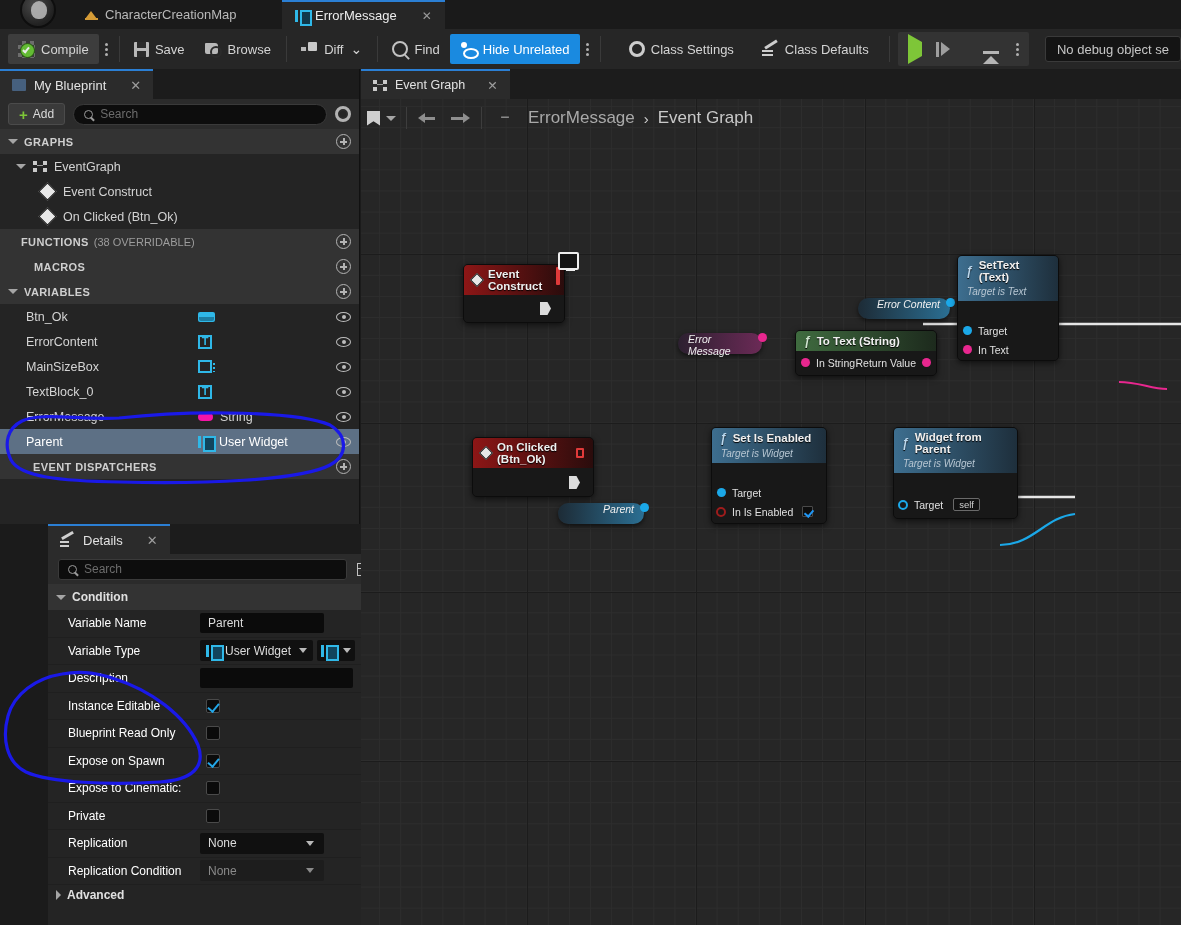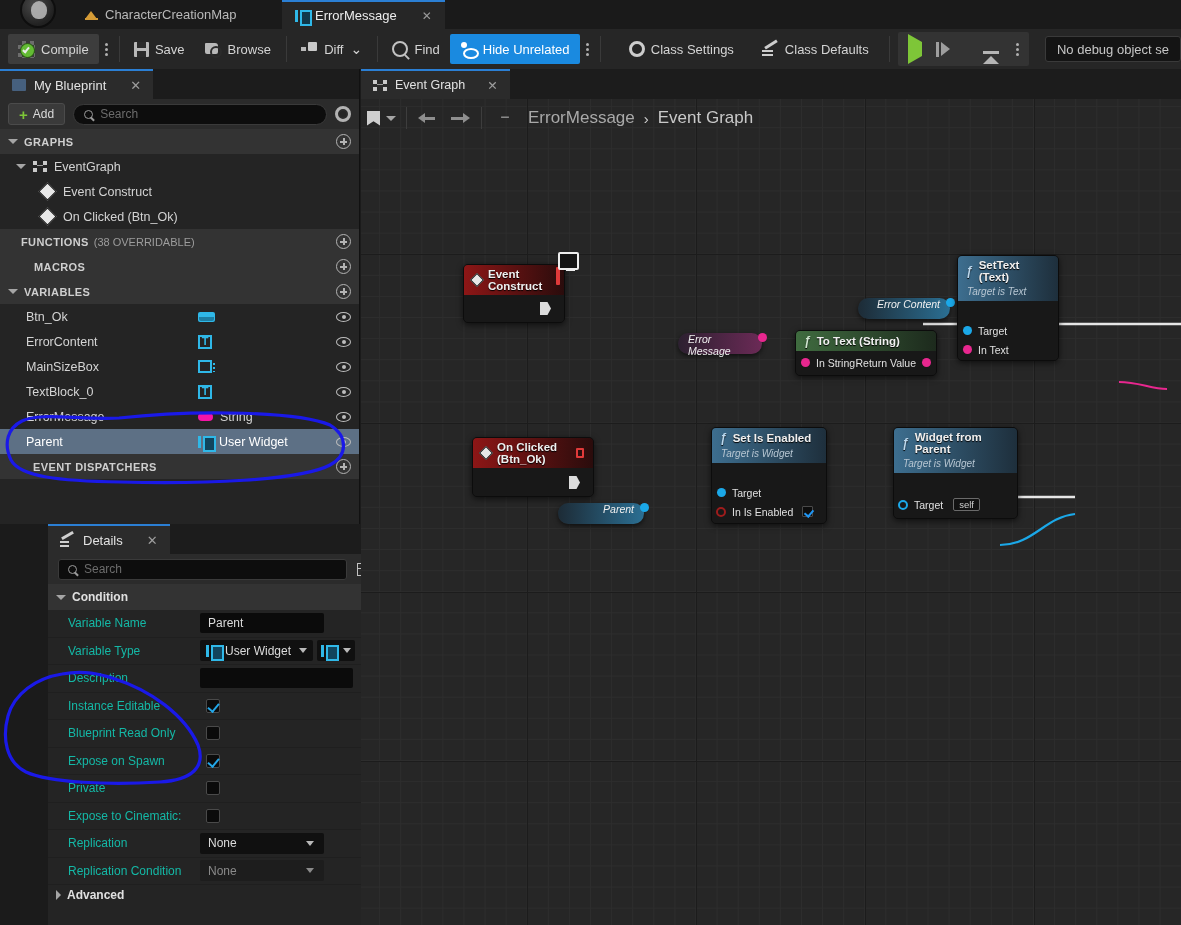--- a/index.html
+++ b/index.html
@@ -143,21 +143,21 @@
       border-right:1px solid #111;overflow:hidden;margin-left:48px;}
   .d-toolrow{height:30px;background:#2b2b2b;display:flex;align-items:center;padding:0 10px;gap:10px;}
   .d-search{flex:1;height:21px;background:#0d0d0d;border:1px solid #3a3a3a;border-radius:3px;
       display:flex;align-items:center;gap:7px;padding:0 9px;color:#6c6c6c;font-size:12px;}
   .i-grid{width:14px;height:13px;border:1.5px solid #c2c2c2;position:relative;}
   .i-grid:before{content:"";position:absolute;left:0;top:4px;right:0;height:1.2px;background:#c2c2c2;}
   .i-grid:after{content:"";position:absolute;left:4px;top:0;bottom:0;width:1.2px;background:#c2c2c2;}
   .d-sect{height:26px;background:#333;display:flex;align-items:center;padding:0 8px;
       font-size:12px;font-weight:bold;color:#e0e0e0;}
   .prow{height:27.5px;display:flex;align-items:center;border-bottom:1px solid #1f1f1f;}
-  .plabel{width:150px;padding-left:20px;font-size:12px;color:#14b8a6;white-space:nowrap;overflow:hidden;}
+  .plabel{width:150px;padding-left:20px;font-size:12px;color:#ffffff;white-space:nowrap;overflow:hidden;}
   .pval{flex:1;display:flex;align-items:center;padding-left:2px;}
   .pcell-end{width:40px;border-left:1px solid #1f1f1f;height:100%;}
   .ifield{width:124px;height:20px;background:#0b0b0b;border-radius:2px;display:flex;
       align-items:center;padding:0 8px;font-size:12px;color:#dcdcdc;}
   .ifield.wide{width:153px;}
   .combo{height:21px;background:#101010;border-radius:2px;display:flex;align-items:center;
       padding:0 6px;gap:5px;font-size:12px;color:#dcdcdc;}
   .combo .chev{width:0;height:0;border-left:4.5px solid transparent;border-right:4.5px solid transparent;
       border-top:5px solid #b9b9b9;margin-left:auto;}
   .cb{width:14px;height:14px;background:#0b0b0b;border:1px solid #4a4a4a;border-radius:2px;position:relative;}
@@ -513,29 +513,29 @@
 
     <div class="prow">
       <div class="plabel">Expose on Spawn</div>
       <div class="pval" style="padding-left:8px;">
         <div class="cb on"></div>
       </div>
       <div class="pcell-end"></div>
     </div>
 
     <div class="prow">
-      <div class="plabel">Private</div>
+      <div class="plabel">Expose to Cinematic:</div>
       <div class="pval" style="padding-left:8px;">
         <div class="cb"></div>
       </div>
       <div class="pcell-end"></div>
     </div>
 
     <div class="prow">
-      <div class="plabel">Expose to Cinematic:</div>
+      <div class="plabel">Private</div>
       <div class="pval" style="padding-left:8px;">
         <div class="cb"></div>
       </div>
       <div class="pcell-end"></div>
     </div>
 
 
     <div class="prow">
       <div class="plabel">Replication</div>
       <div class="pval">

